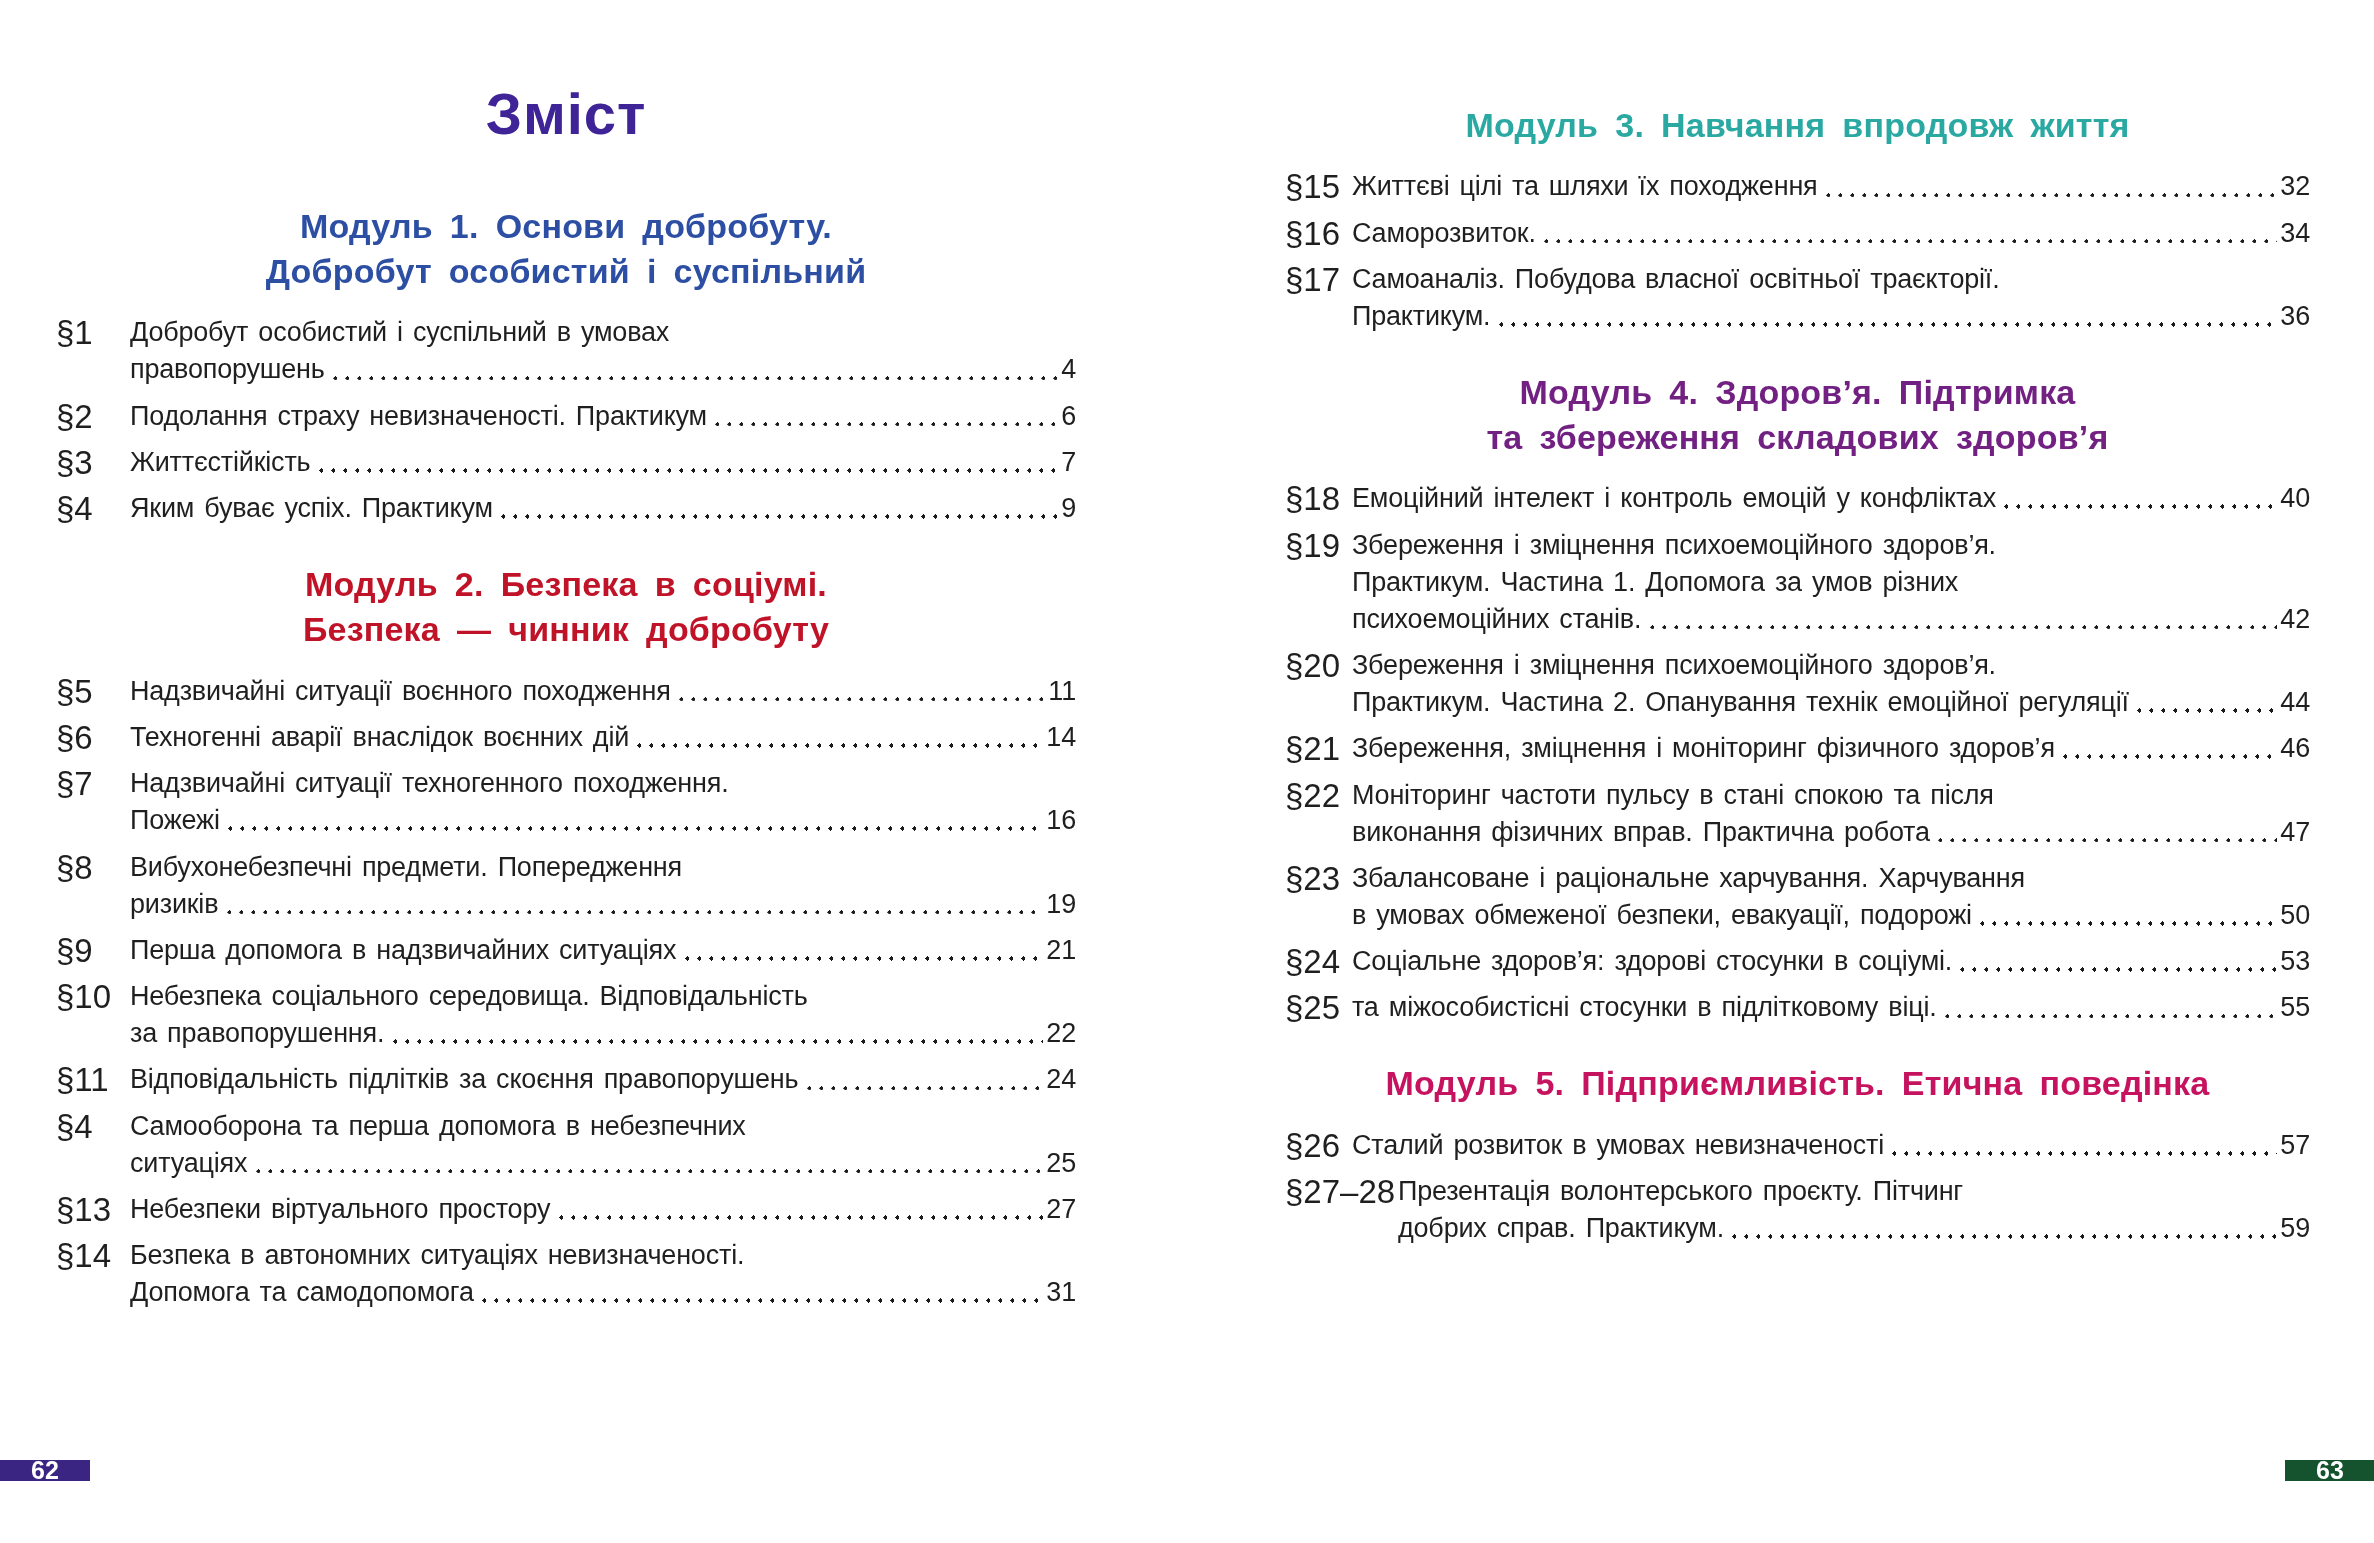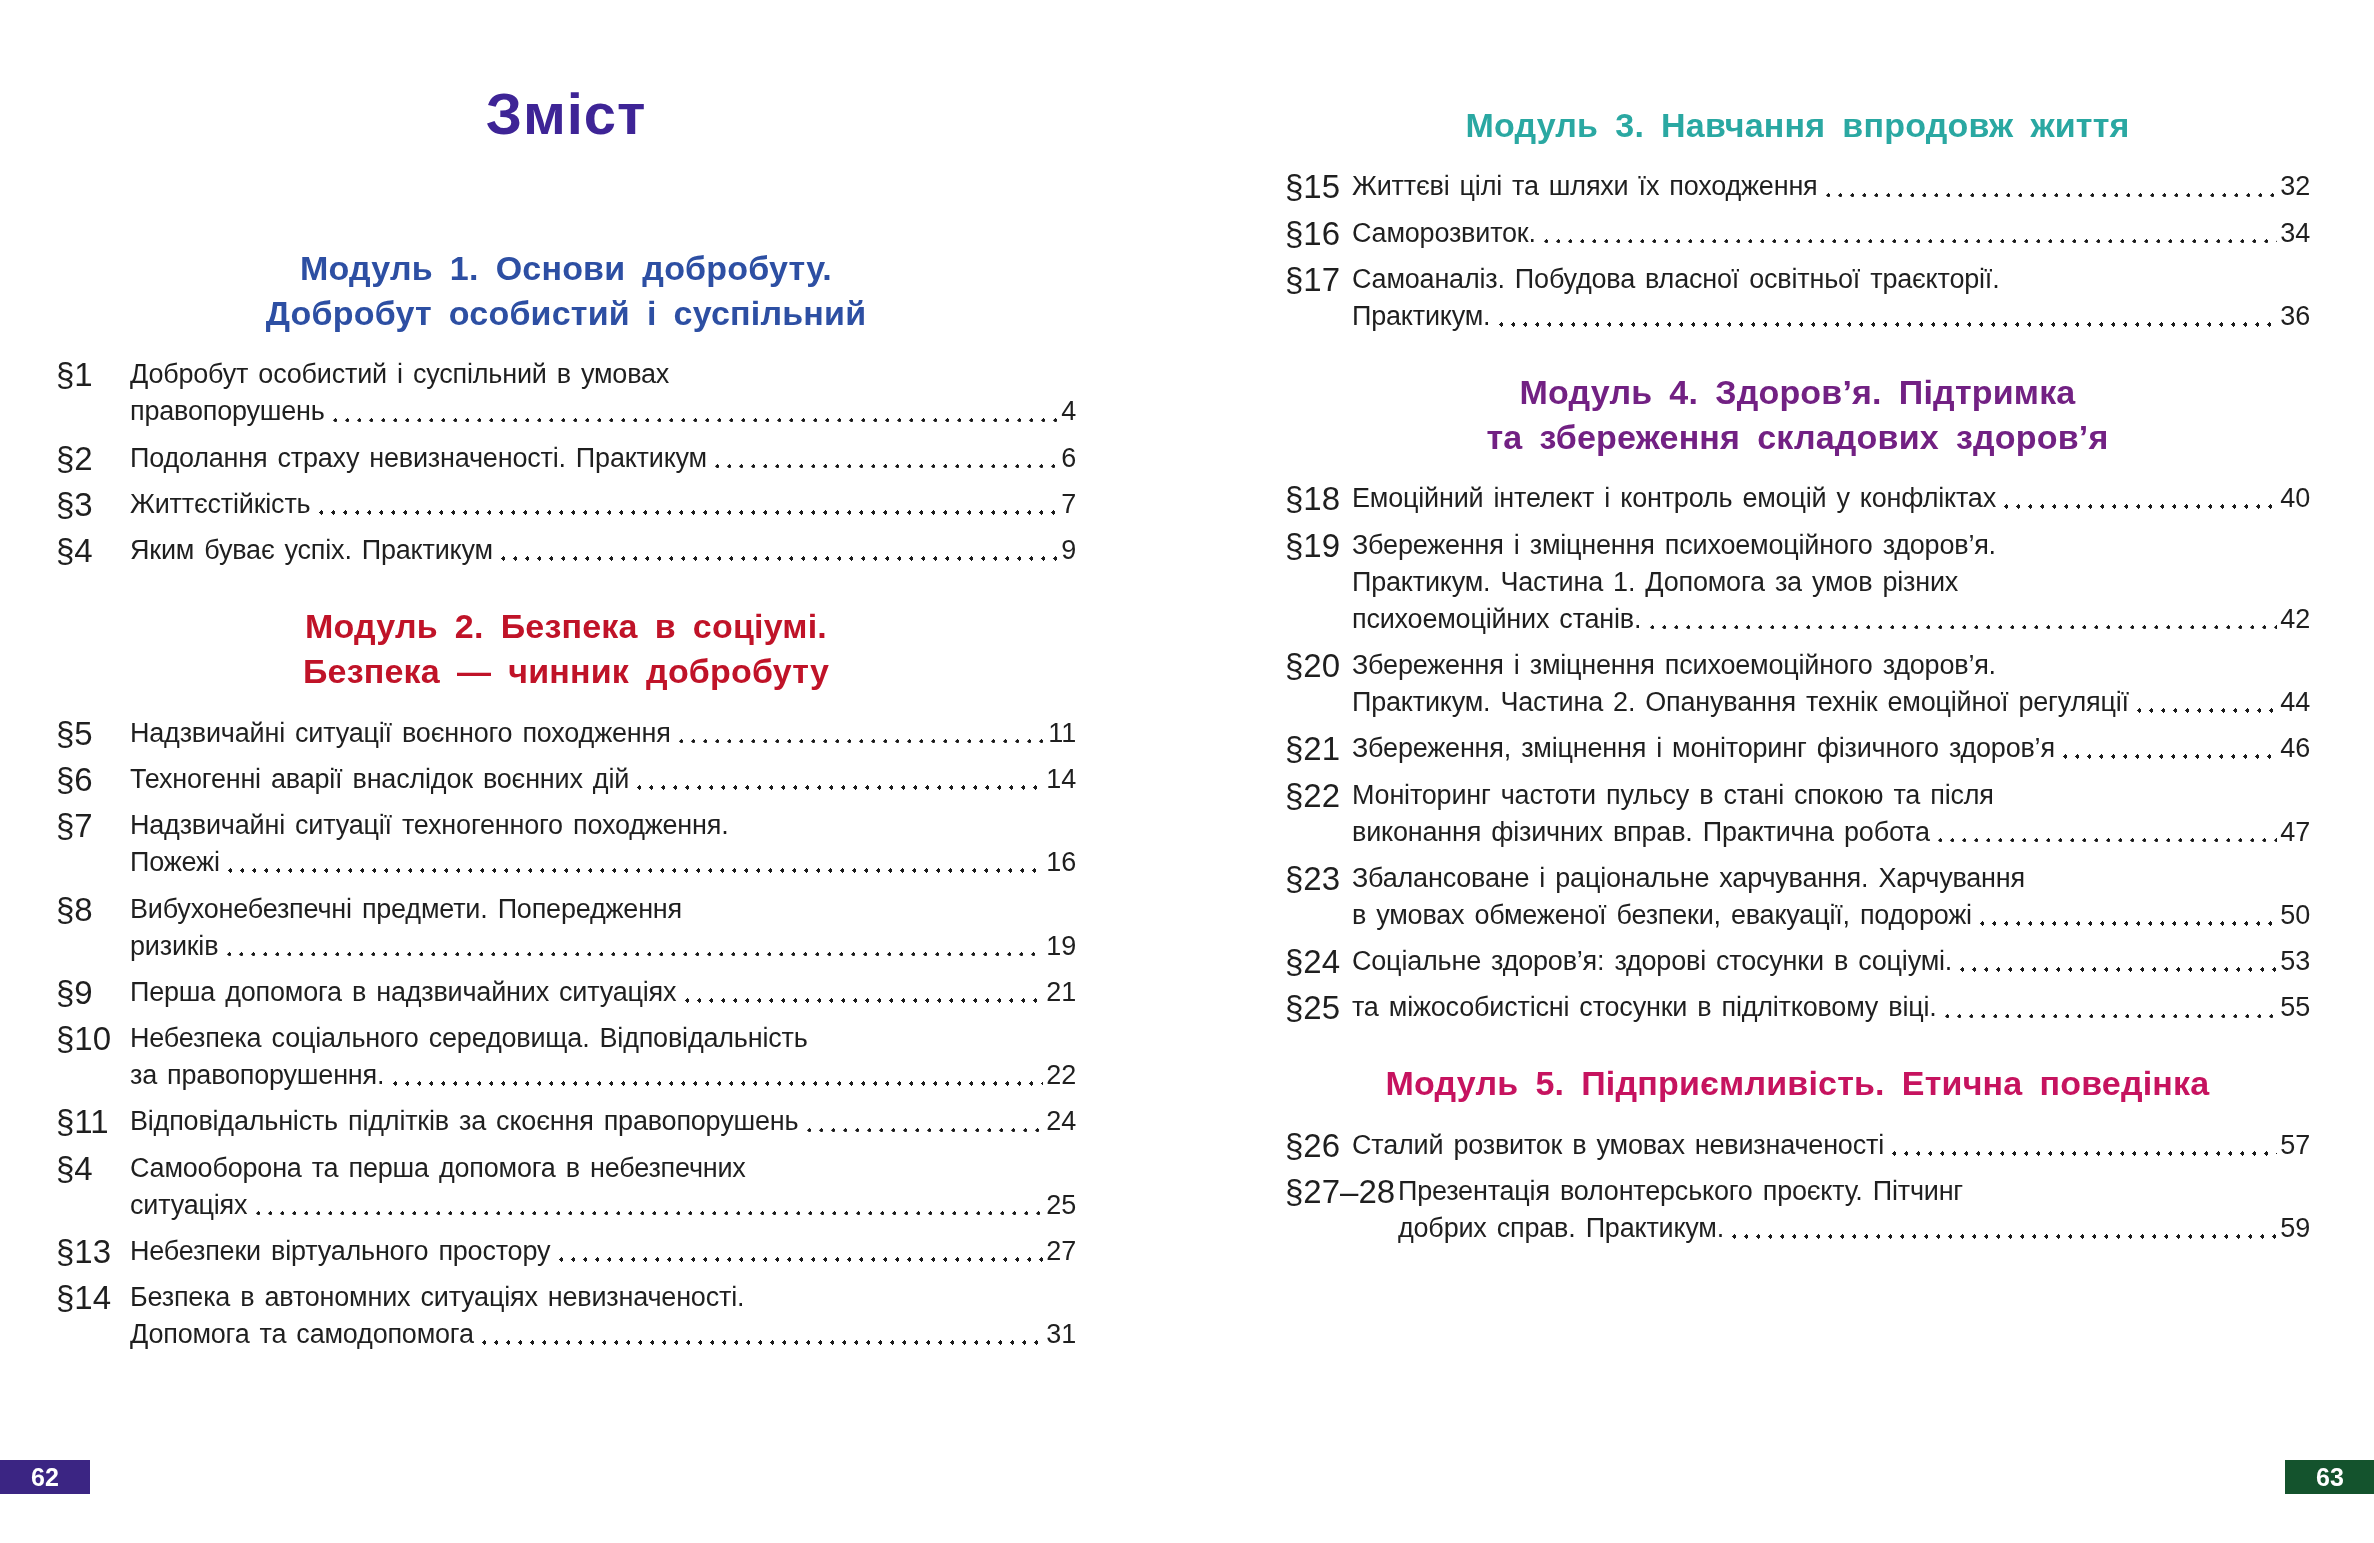--- a/index.html
+++ b/index.html
@@ -10,36 +10,36 @@
   .page-col{position:absolute;top:0;}
   .page-col.left{left:56px;width:1020px;}
   .page-col.right{left:1285px;top:56px;width:1025px;}
   .toc-title{
     margin:83px 0 0;text-align:center;font-size:58px;line-height:61px;font-weight:700;letter-spacing:0.9px;
   }
   .section-heading{
     font-size:34px;line-height:45px;font-weight:700;text-align:center;
     margin:35px 0 20.4px;word-spacing:7.4px;letter-spacing:0.2px;
   }
-  #left-sections .section:first-child .section-heading{margin-top:102px;}
+  #left-sections .section:first-child .section-heading{margin-top:60px;}
   #right-sections .section:first-child .section-heading{margin-top:47px;}
   .toc-item{display:grid;grid-template-columns:74px 1fr;margin-bottom:9.3px;}
   .page-col.right .toc-item{grid-template-columns:67px 1fr;}
   .toc-item.wide{grid-template-columns:113px 1fr !important;}
   .plabel{font-size:33px;line-height:37px;}
   .row{display:flex;align-items:baseline;font-size:27px;line-height:37px;word-spacing:2.8px;letter-spacing:-0.2px;}
   .row .t{white-space:nowrap;}
   .leader{
     flex:1 1 auto;min-width:13px;height:4.6px;align-self:flex-end;margin:0 3.7px 8.3px 8.3px;
     background-image:radial-gradient(circle 1.9px at 2.3px 2.3px, #1c1c1c 98%, transparent);
     background-size:12px 4.6px;background-repeat:repeat-x;background-position:left bottom;
   }
   .pnum{font-size:27px;}
   .badge{
-    position:absolute;top:1460px;width:90px;height:34px;background:#3b2583;color:#fff;
+    position:absolute;top:1460px;width:90px;height:21px;background:#3b2583;color:#fff;
     display:flex;align-items:center;justify-content:center;font-size:25px;font-weight:700;
   }
   .badge-left{left:0;}
   .badge-right{right:0;}
 </style>
 </head>
 <body>
 
 <div class="spread">
   <section class="page-col left">

